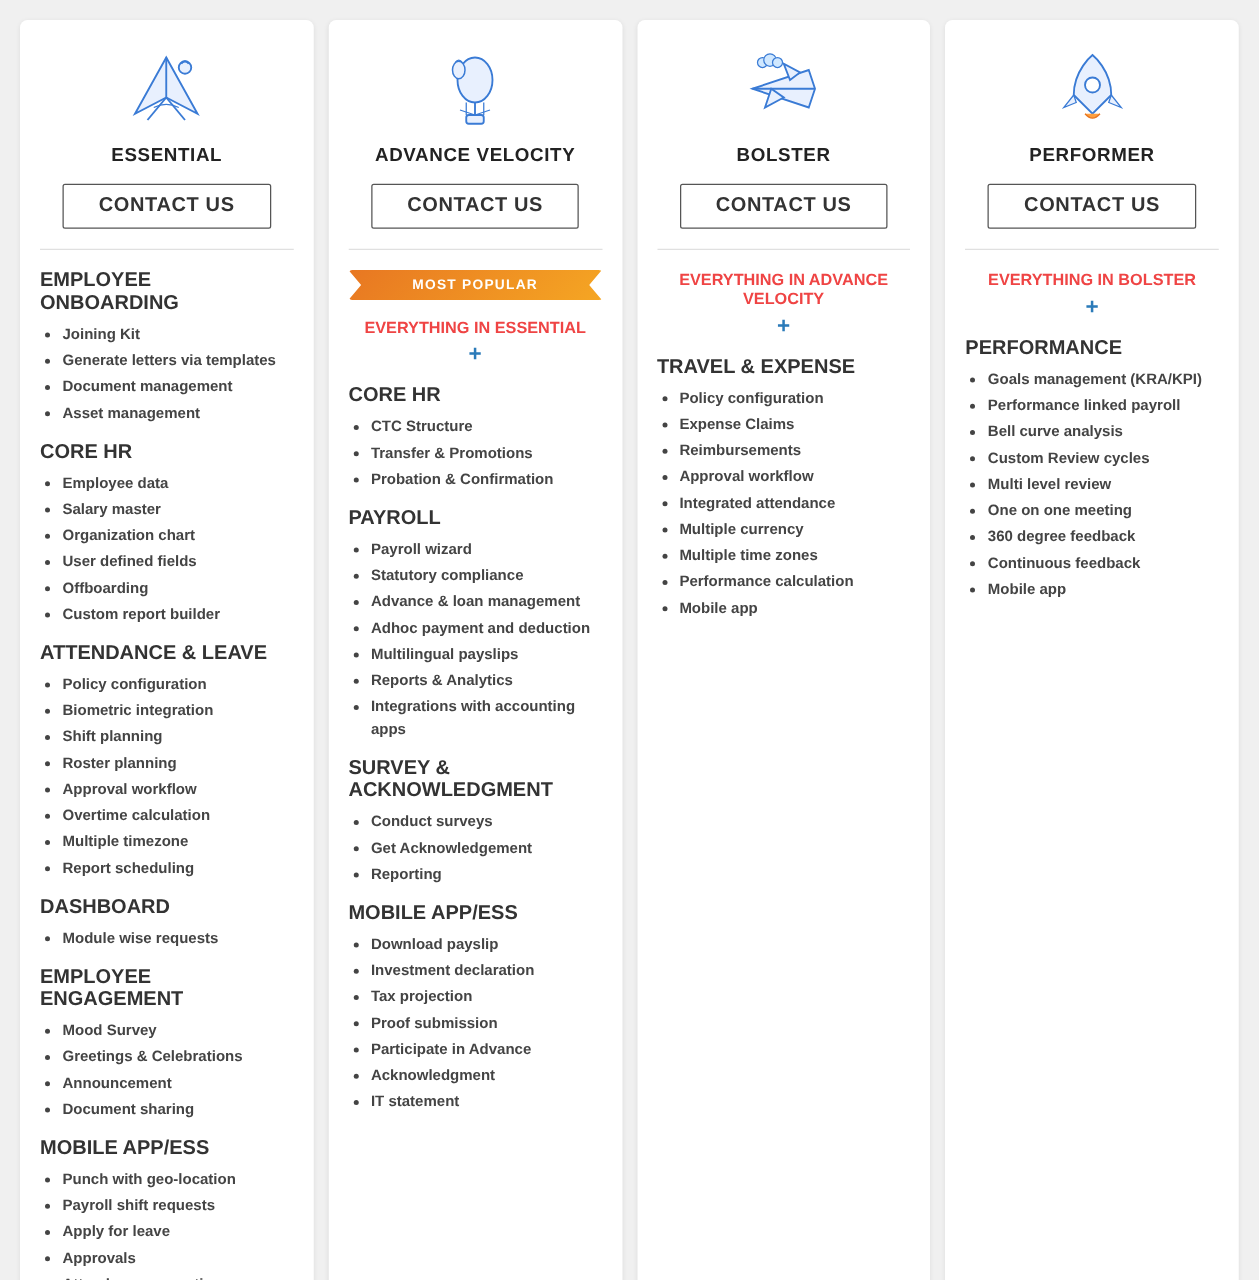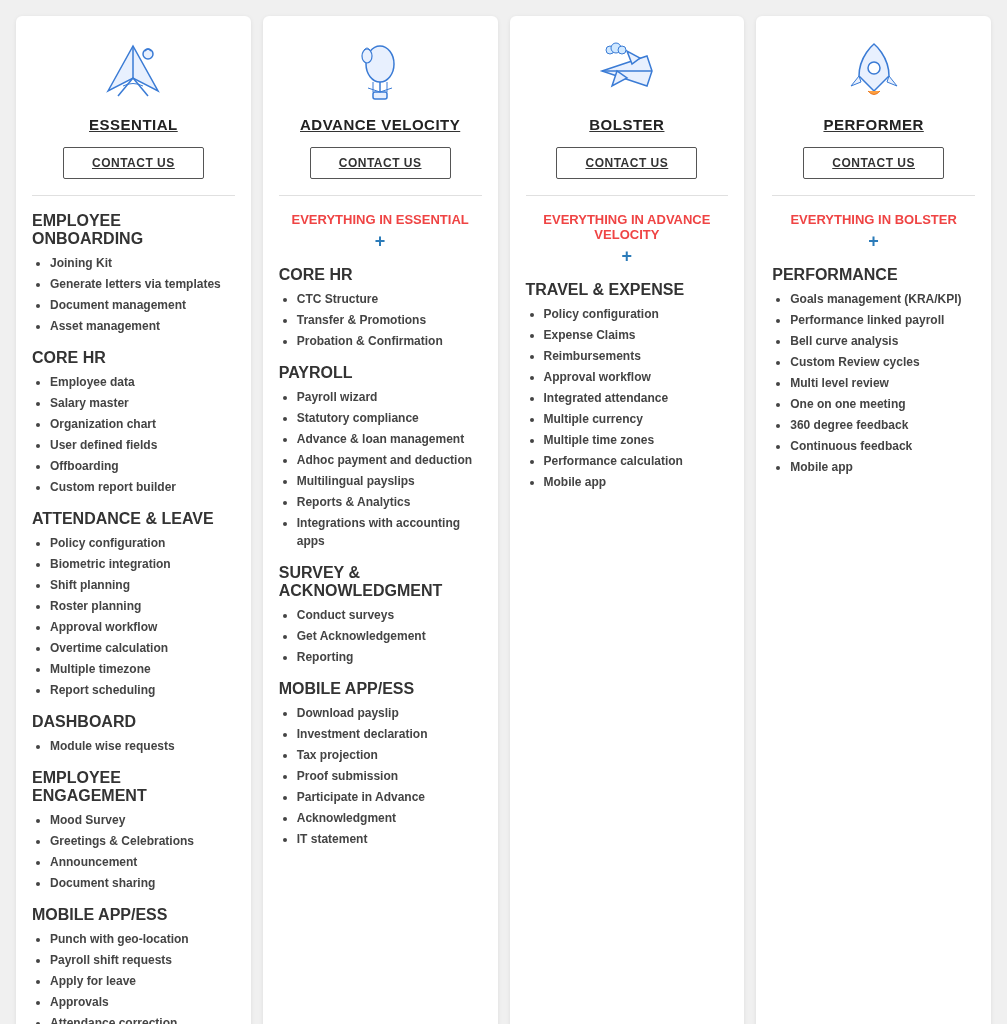--- a/index.html
+++ b/index.html
@@ -22,21 +22,20 @@
       border-radius: 6px;
       padding: 20px 16px 24px;
       box-shadow: 0 1px 4px rgba(0,0,0,0.08);
       position: relative;
     }
     .plan-header {
       display: flex;
       flex-direction: column;
       align-items: center;
       margin-bottom: 16px;
-      text-decoration: underline;
     }
     .plan-icon {
       width: 70px;
       height: 70px;
       margin-bottom: 10px;
       display: flex;
       align-items: center;
       justify-content: center;
     }
     .plan-name {
@@ -45,21 +44,21 @@
       letter-spacing: 0.5px;
       color: #222;
       text-align: center;
       margin-bottom: 14px;
     }
     .contact-btn {
       display: block;
       border: 1.5px solid #555;
       background: #fff;
       padding: 8px 28px;
-      font-size: 12px;
+      font-size: 16px;
       font-weight: 600;
       letter-spacing: 0.5px;
       color: #333;
       cursor: pointer;
       text-align: center;
       border-radius: 2px;
     }
     .divider {
       border: none;
       border-top: 1px solid #e0e0e0;
@@ -229,20 +228,21 @@
       <div class="plan-header">
         <div class="plan-icon">
           <svg width="70" height="70">
             <use href="#icon-balloon"></use>
           </svg>
         </div>
         <div class="plan-name">ADVANCE VELOCITY</div>
         <button class="contact-btn">CONTACT US</button>
       </div>
       <hr class="divider">
+      <div class="most-popular-banner">MOST POPULAR</div>
       <div class="everything-in">EVERYTHING IN ESSENTIAL</div>
       <div class="plus-sign">+</div>
       <div class="section-title">CORE HR</div>
       <ul class="feature-list">
         <li>CTC Structure</li>
         <li>Transfer &amp; Promotions</li>
         <li>Probation &amp; Confirmation</li>
       </ul>
       <div class="section-title">PAYROLL</div>
       <ul class="feature-list">

